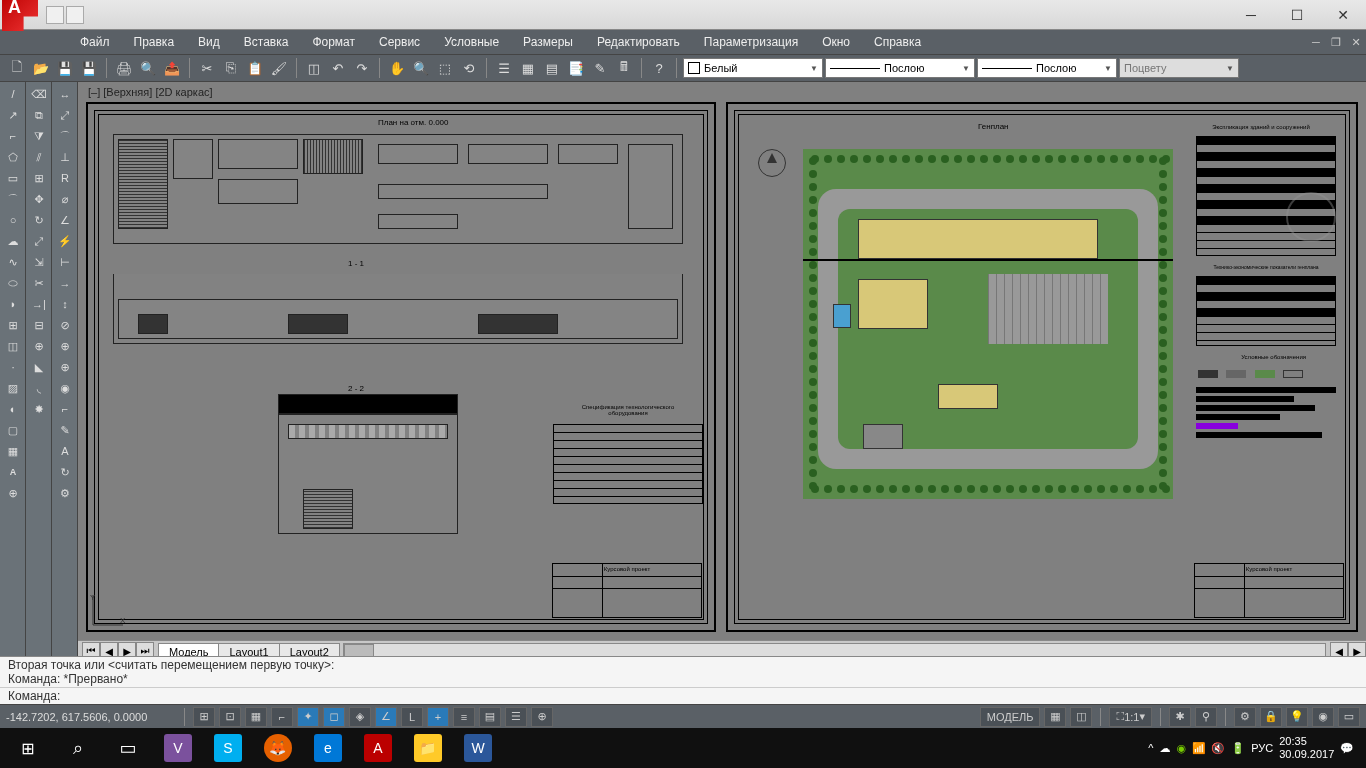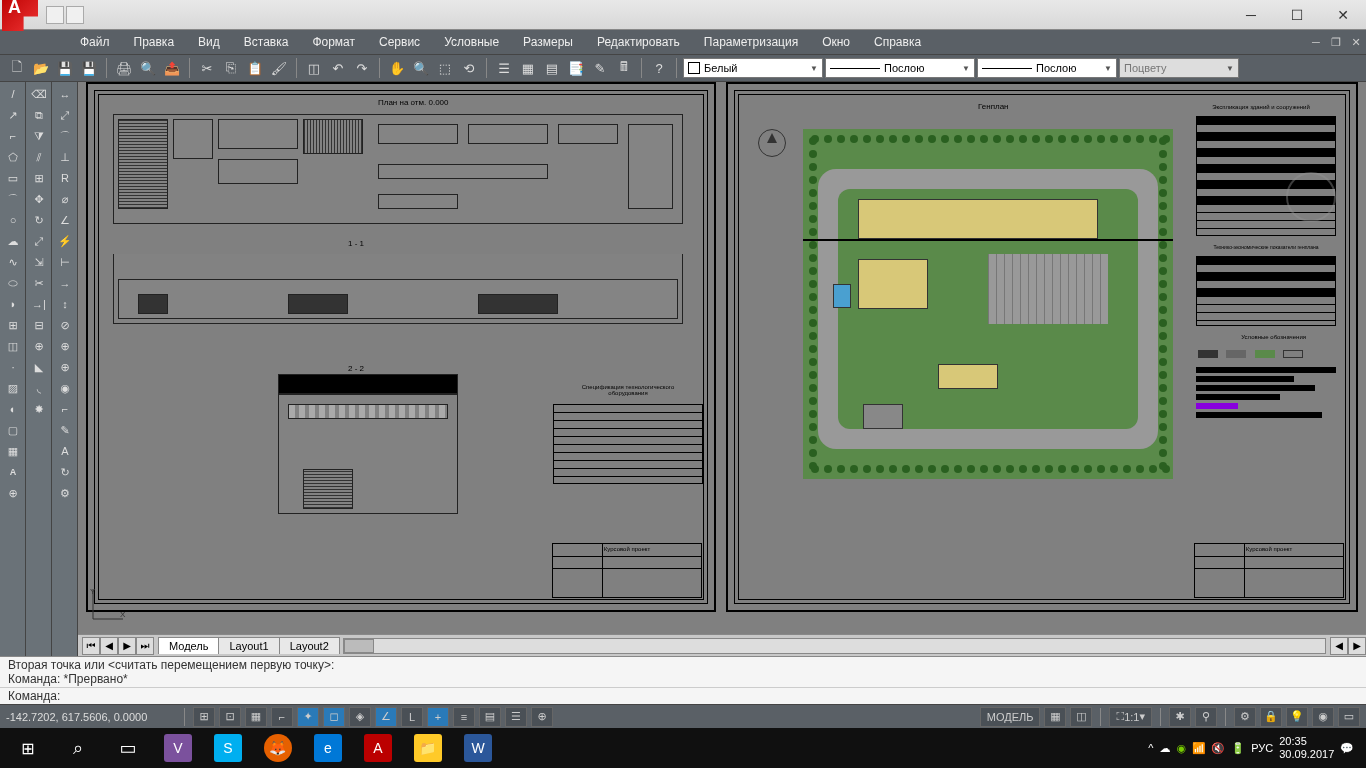--- a/index.html
+++ b/index.html
@@ -228,20 +228,21 @@
       <div class="pal-btn">◉</div>
       <div class="pal-btn">⌐</div>
       <div class="pal-btn">✎</div>
       <div class="pal-btn">A</div>
       <div class="pal-btn">↻</div>
       <div class="pal-btn">⚙</div>
     </div>
     </div>
 
     <div class="canvas-area">
+      <div class="view-label">[–] [Верхняя] [2D каркас]</div>
       <div class="canvas-viewport">
 
         <div class="navwheel"></div>
         <div style="position:absolute;top:140px;right:30px;font-size:10px;color:#888;border:1px solid rgba(150,150,150,0.4);padding:2px 6px;">МСК</div>
 
         <div class="sheet left">
           <div class="sheet-inner"></div>
           <div class="sheet-inner2"></div>
           <div class="plan-title" style="top:14px;left:290px;font-size:8px;">План на отм. 0.000</div>
 

